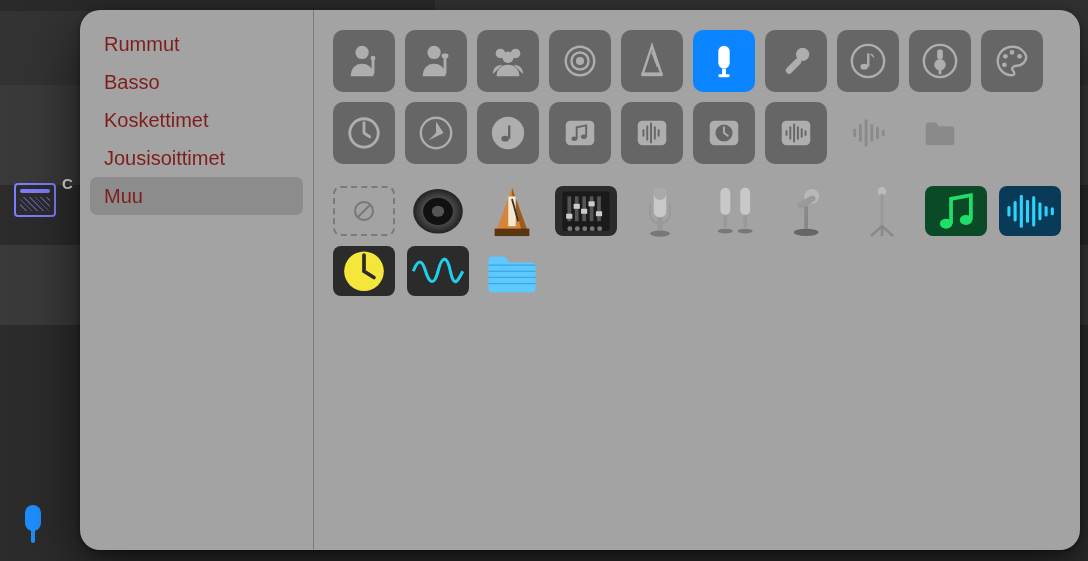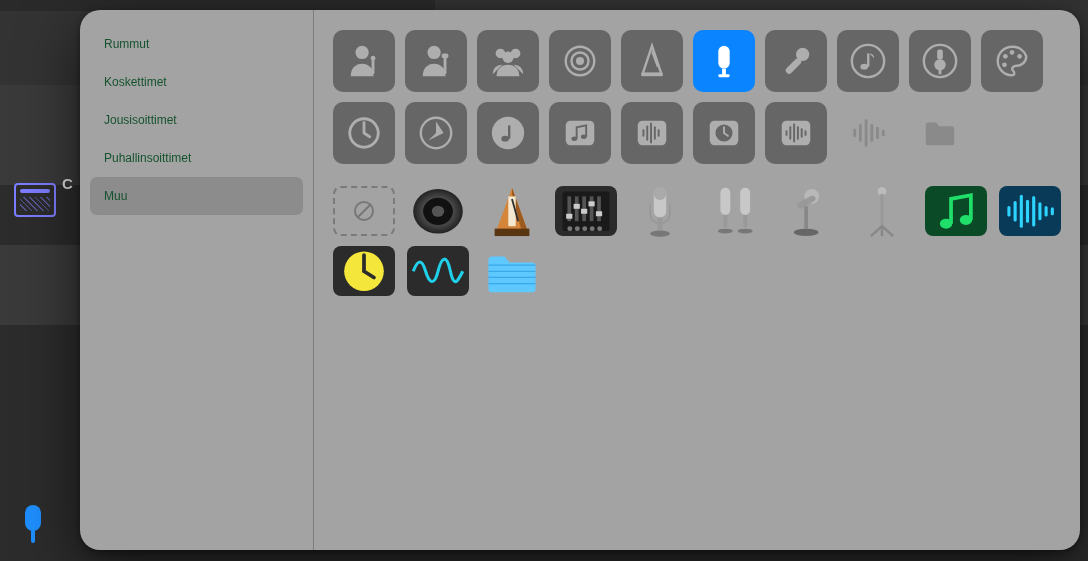--- a/index.html
+++ b/index.html
@@ -12,21 +12,21 @@
   .amp-icon:before{content:"";position:absolute;left:4px;top:4px;right:4px;height:4px;border-radius:2px;background:#7d7dff;}
   .amp-icon:after{content:"";position:absolute;left:4px;top:12px;right:4px;bottom:4px;border-radius:2px;background:repeating-linear-gradient(45deg,#7d7dff 0 1px,transparent 1px 4px);opacity:.5;}
   .mic-small{position:absolute;left:22px;top:260px;width:22px;height:40px;}
   .mic-small .cap{width:16px;height:26px;border-radius:8px;background:#1e8fff;margin:0 auto;}
   .mic-small .stem{width:4px;height:14px;background:#1e8fff;margin:-2px auto 0;border-radius:0 0 3px 3px;}
   .label-trunc{position:absolute;left:62px;top:90px;color:#ddd;font-size:15px;font-weight:600;}
 
   .panel{position:absolute;left:80px;top:10px;width:1000px;height:540px;border-radius:20px;background:#a3a3a3;box-shadow:0 20px 60px rgba(0,0,0,.6),0 2px 6px rgba(0,0,0,.4);}
   .panel:before{content:"";position:absolute;left:50px;top:256px;width:0;height:0;border:18px solid transparent;border-right-color:#a3a3a3;transform:translateX(-100%);}
   .sidebar{position:absolute;left:0;top:0;width:234px;bottom:0;border-right:1px solid #7d7d7d;padding:15px 10px;box-sizing:border-box;}
-  .side-item{height:38px;line-height:38px;padding:0 14px;border-radius:7px;color:#14532d;font-size:12px;cursor:default;}
+  .side-item{height:38px;line-height:38px;padding:0 14px;border-radius:7px;color:#7f1d1d;font-size:20px;cursor:default;}
   .side-item.sel{background:rgba(0,0,0,.14);}
   .grid-area{position:absolute;left:235px;top:0;right:0;bottom:0;padding:20px 18px;}
   .row{display:flex;gap:10px;margin-bottom:10px;}
 
   .tile{width:62px;height:62px;border-radius:10px;display:flex;align-items:center;justify-content:center;background:#666;color:#aeaeae;position:relative;}
   .tile.sel{background:#0a84ff;color:#fff;}
   .tile svg{width:38px;height:38px;}
 
   .ctile{width:62px;height:50px;border-radius:8px;display:flex;align-items:center;justify-content:center;position:relative;}
   .row.color{gap:12px;margin-top:22px;}
@@ -57,23 +57,23 @@
         <div class="cap"></div>
         <div class="stem"></div>
       </div>
   </div>
 </div>
 
 <div class="panel">
 
   <div class="sidebar">
     <div class="side-item">Rummut</div>
+    <div class="side-item">Basso</div>
     <div class="side-item">Koskettimet</div>
     <div class="side-item">Jousisoittimet</div>
-    <div class="side-item">Puhallinsoittimet</div>
     <div class="side-item sel">Muu</div>
   </div>
 
   <div class="grid-area">
 
     <div class="row">
       <div class="tile">
           <svg viewBox="0 0 40 40" fill="currentColor">
             <circle cx="18" cy="11" r="7"></circle>
             <path d="M6 36c0-8 5-13 12-13s12 5 12 13z"></path>

